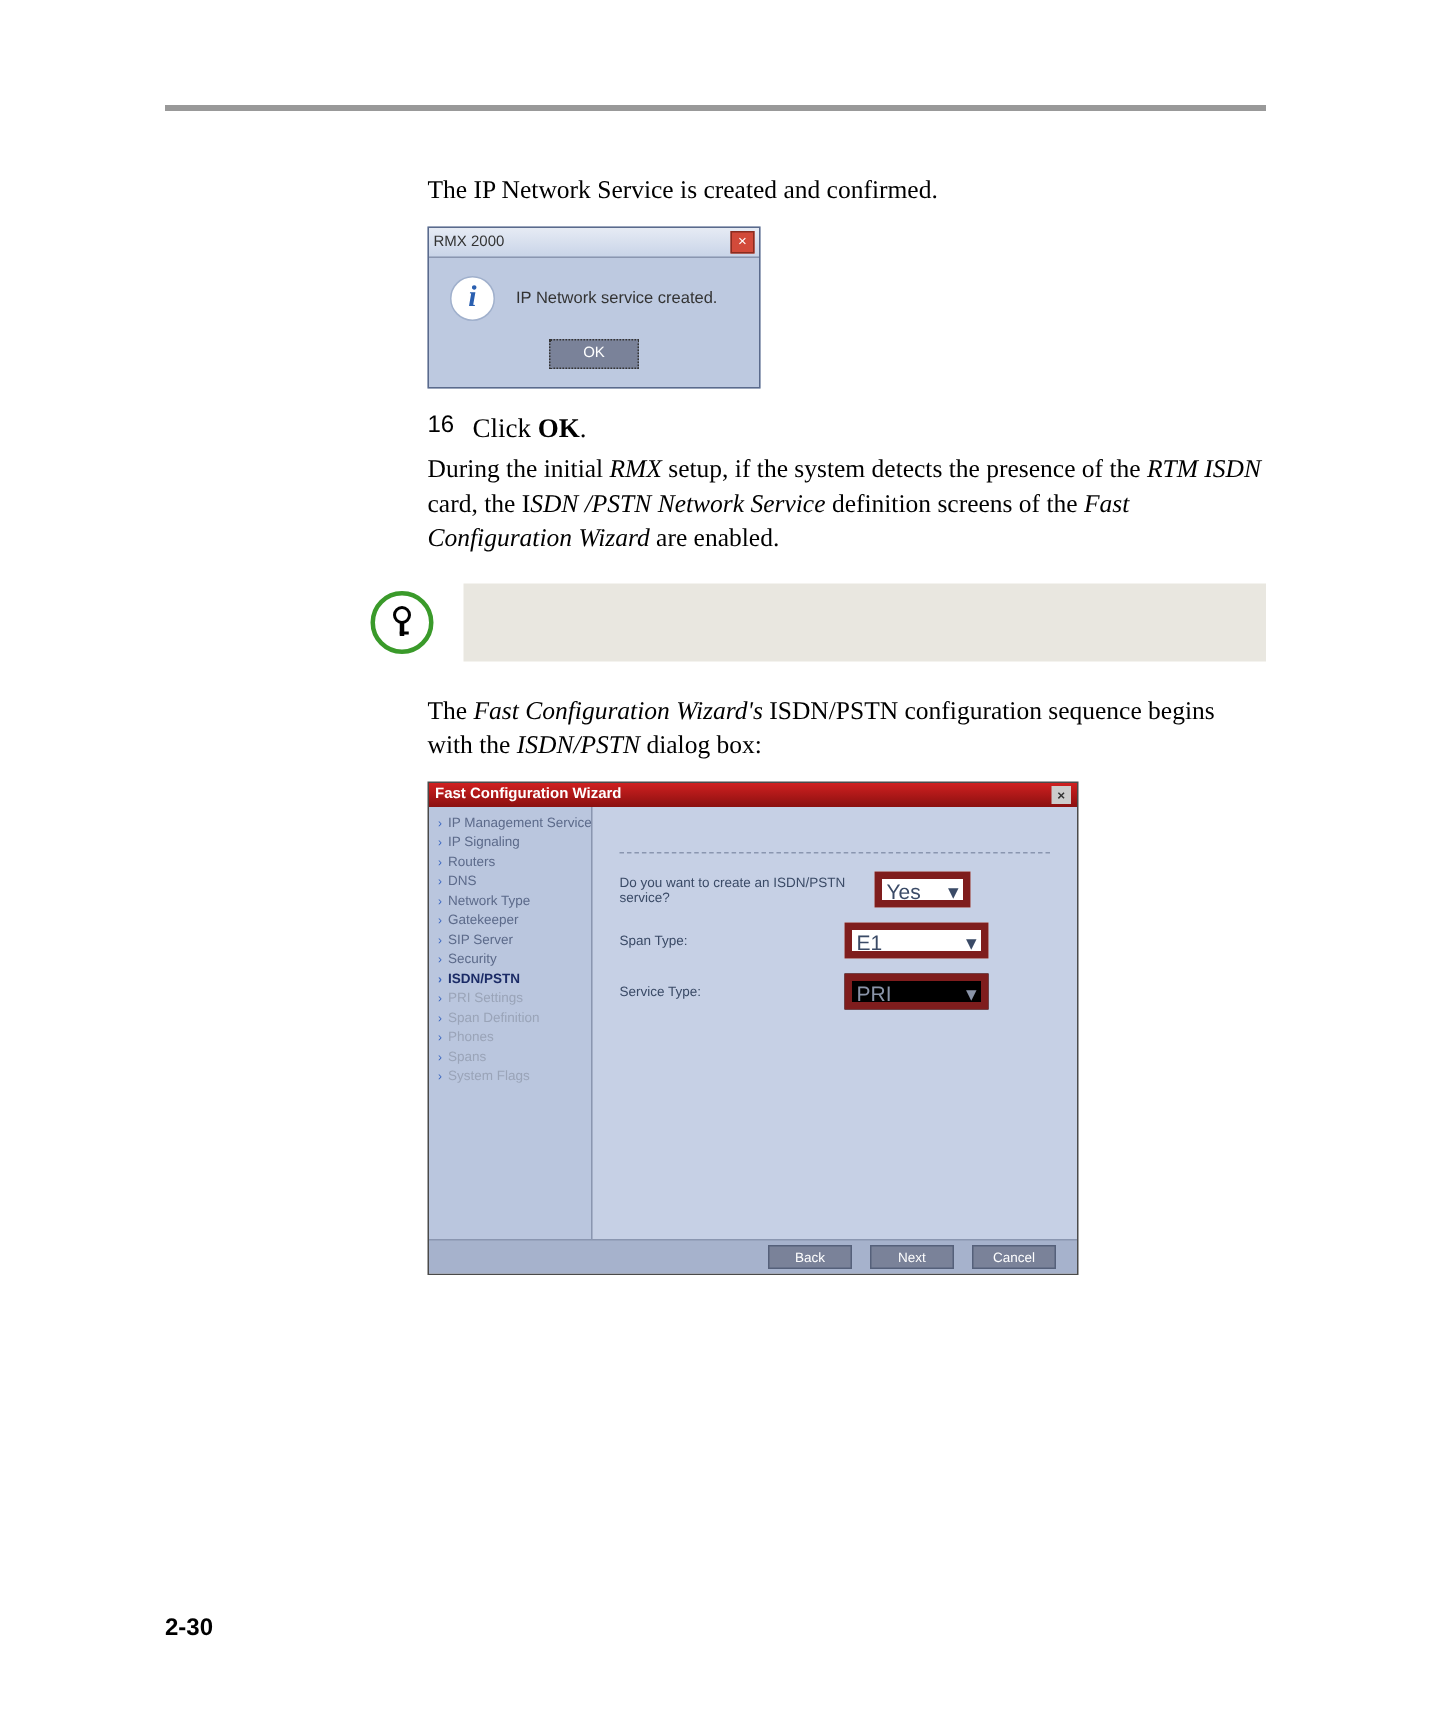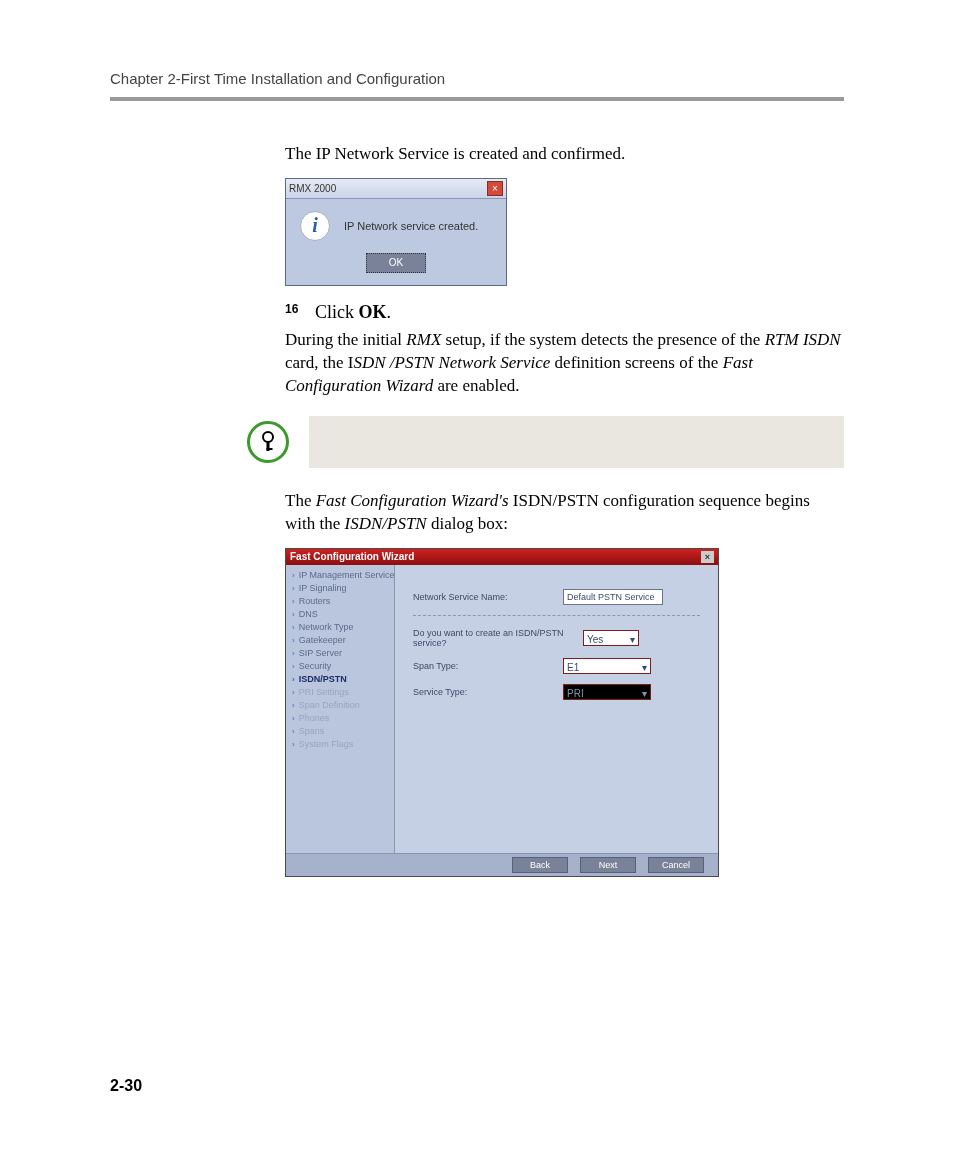--- a/index.html
+++ b/index.html
@@ -3,21 +3,21 @@
 <meta charset="utf-8">
 <style>
   html,body{margin:0;padding:0;background:#fff;font-family:Georgia,"Times New Roman",serif;color:#000}
   .page{width:954px;min-height:1155px;margin:0 auto;position:relative;padding:70px 110px 0 110px;box-sizing:border-box}
   .chapter-head{font-family:"Helvetica Neue",Arial,sans-serif;font-size:15px;color:#444;margin-bottom:10px}
   .rule{height:4px;background:#999;margin-bottom:42px}
   .content-col{margin-left:175px}
   .para{font-size:17px;line-height:1.35;margin:0 0 10px 0;text-align:left}
   .para.first{margin-bottom:12px}
   .step-row{display:flex;margin:14px 0 6px 0}
-  .step-num{font-family:"Helvetica Neue",Arial,sans-serif;font-weight:700;font-size:12px;width:30px}
+  .step-num{font-family:"Helvetica Neue",Arial,sans-serif;font-weight:400;font-size:16px;width:30px}
   .step-body{font-size:18px}
   .bold{font-weight:700}
   .ital{font-style:italic}
   .note-row{display:flex;align-items:center;margin:18px 0 22px 0}
   .note-icon{width:36px;height:36px;border:3px solid #3a9a2a;border-radius:50%;display:flex;align-items:center;justify-content:center;margin-left:137px;margin-right:20px;flex:0 0 auto}
   .note-icon svg{display:block}
   .note-bar{flex:1;height:52px;background:#e9e7e0}
   
   .dlg1{width:220px;border:1px solid #5a6a8c;background:#bdc9e0;font-family:Arial,Helvetica,sans-serif;font-size:11px;margin:6px 0 16px 0}
   .dlg1-title{background:linear-gradient(#e6ebf4,#c9d4e8);border-bottom:1px solid #8a96b0;display:flex;align-items:center;justify-content:space-between;padding:2px 3px}
@@ -35,33 +35,32 @@
   .wiz-body{display:flex;height:288px;background:#c6d0e5}
   .wiz-side{width:108px;background:#bac6de;border-right:1px solid #8a96b0;padding:4px 0}
   .wiz-item{display:flex;align-items:center;gap:4px;padding:1.5px 6px;color:#5c6a8a;font-size:9px;white-space:nowrap}
   .wiz-item.active{color:#1b2b66;font-weight:700}
   .wiz-item.dim{color:#9aa4b8}
   .wiz-item .chev{color:#3a66c0;font-size:8px}
   .wiz-main{flex:1;padding:24px 18px 10px 18px;color:#3a4a66;position:relative}
   .wiz-row{display:flex;align-items:center;margin-bottom:10px;font-size:9px}
   .wiz-label{width:150px}
   .wiz-input{width:92px;height:14px;border:1px solid #6a7690;background:#fff;font-size:9px;padding:0 3px;display:flex;align-items:center}
-  .wiz-select{width:48px;height:14px;border:1px solid #7f1d1d;background:#fff;font-size:10px;padding:0 3px;display:flex;align-items:flex-end;justify-content:space-between}
+  .wiz-select{width:48px;height:14px;border:5px solid #7f1d1d;background:#fff;font-size:14px;padding:0 3px;display:flex;align-items:flex-start;justify-content:space-between}
   .wiz-select.wide{width:80px}
   .wiz-select.disabled{background:#000000;color:#8a94a8}
   .dash-sep{border-top:1px dashed #8a96b0;margin:6px 0 12px 0}
   .wiz-foot{height:22px;background:#a6b2cc;border-top:1px solid #8a96b0;display:flex;justify-content:flex-end;align-items:center;gap:12px;padding:0 14px}
   .wiz-ftbtn{width:54px;height:14px;background:#7a8299;color:#fff;font-size:9px;display:flex;align-items:center;justify-content:center;border:1px solid #55607a}
   .page-num{position:absolute;bottom:60px;left:110px;font-family:"Helvetica Neue",Arial,sans-serif;font-weight:700;font-size:16px}
 </style>
 </head>
 <body>
 
 <div class="page">
-  <div class="chapter-head">Chapter 2-First Time Installation and Configuration</div>
   <div class="rule"></div>
 
   <div class="content-col">
     <p class="para first">The IP Network Service is created and confirmed.</p>
 
     <div class="dlg1">
       <div class="dlg1-title">
         <span class="dlg1-title-txt">RMX 2000</span>
         <span class="dlg1-close">×</span>
       </div>
@@ -161,24 +160,20 @@
           <div class="wiz-item dim">
               <span class="chev">›</span>
               <span>Spans</span>
             </div>
           <div class="wiz-item dim">
               <span class="chev">›</span>
               <span>System Flags</span>
             </div>
         </div>
         <div class="wiz-main">
-          <div class="wiz-row">
-            <div class="wiz-label">Network Service Name:</div>
-            <div class="wiz-input">Default PSTN Service</div>
-          </div>
           <div class="dash-sep"></div>
           <div class="wiz-row">
             <div class="wiz-label" style="width:170px">Do you want to create an ISDN/PSTN service?</div>
             <div class="wiz-select">
                 <span>Yes</span>
                 <span>▾</span>
               </div>
           </div>
           <div class="wiz-row" style="margin-top:10px">
             <div class="wiz-label">Span Type:</div>

